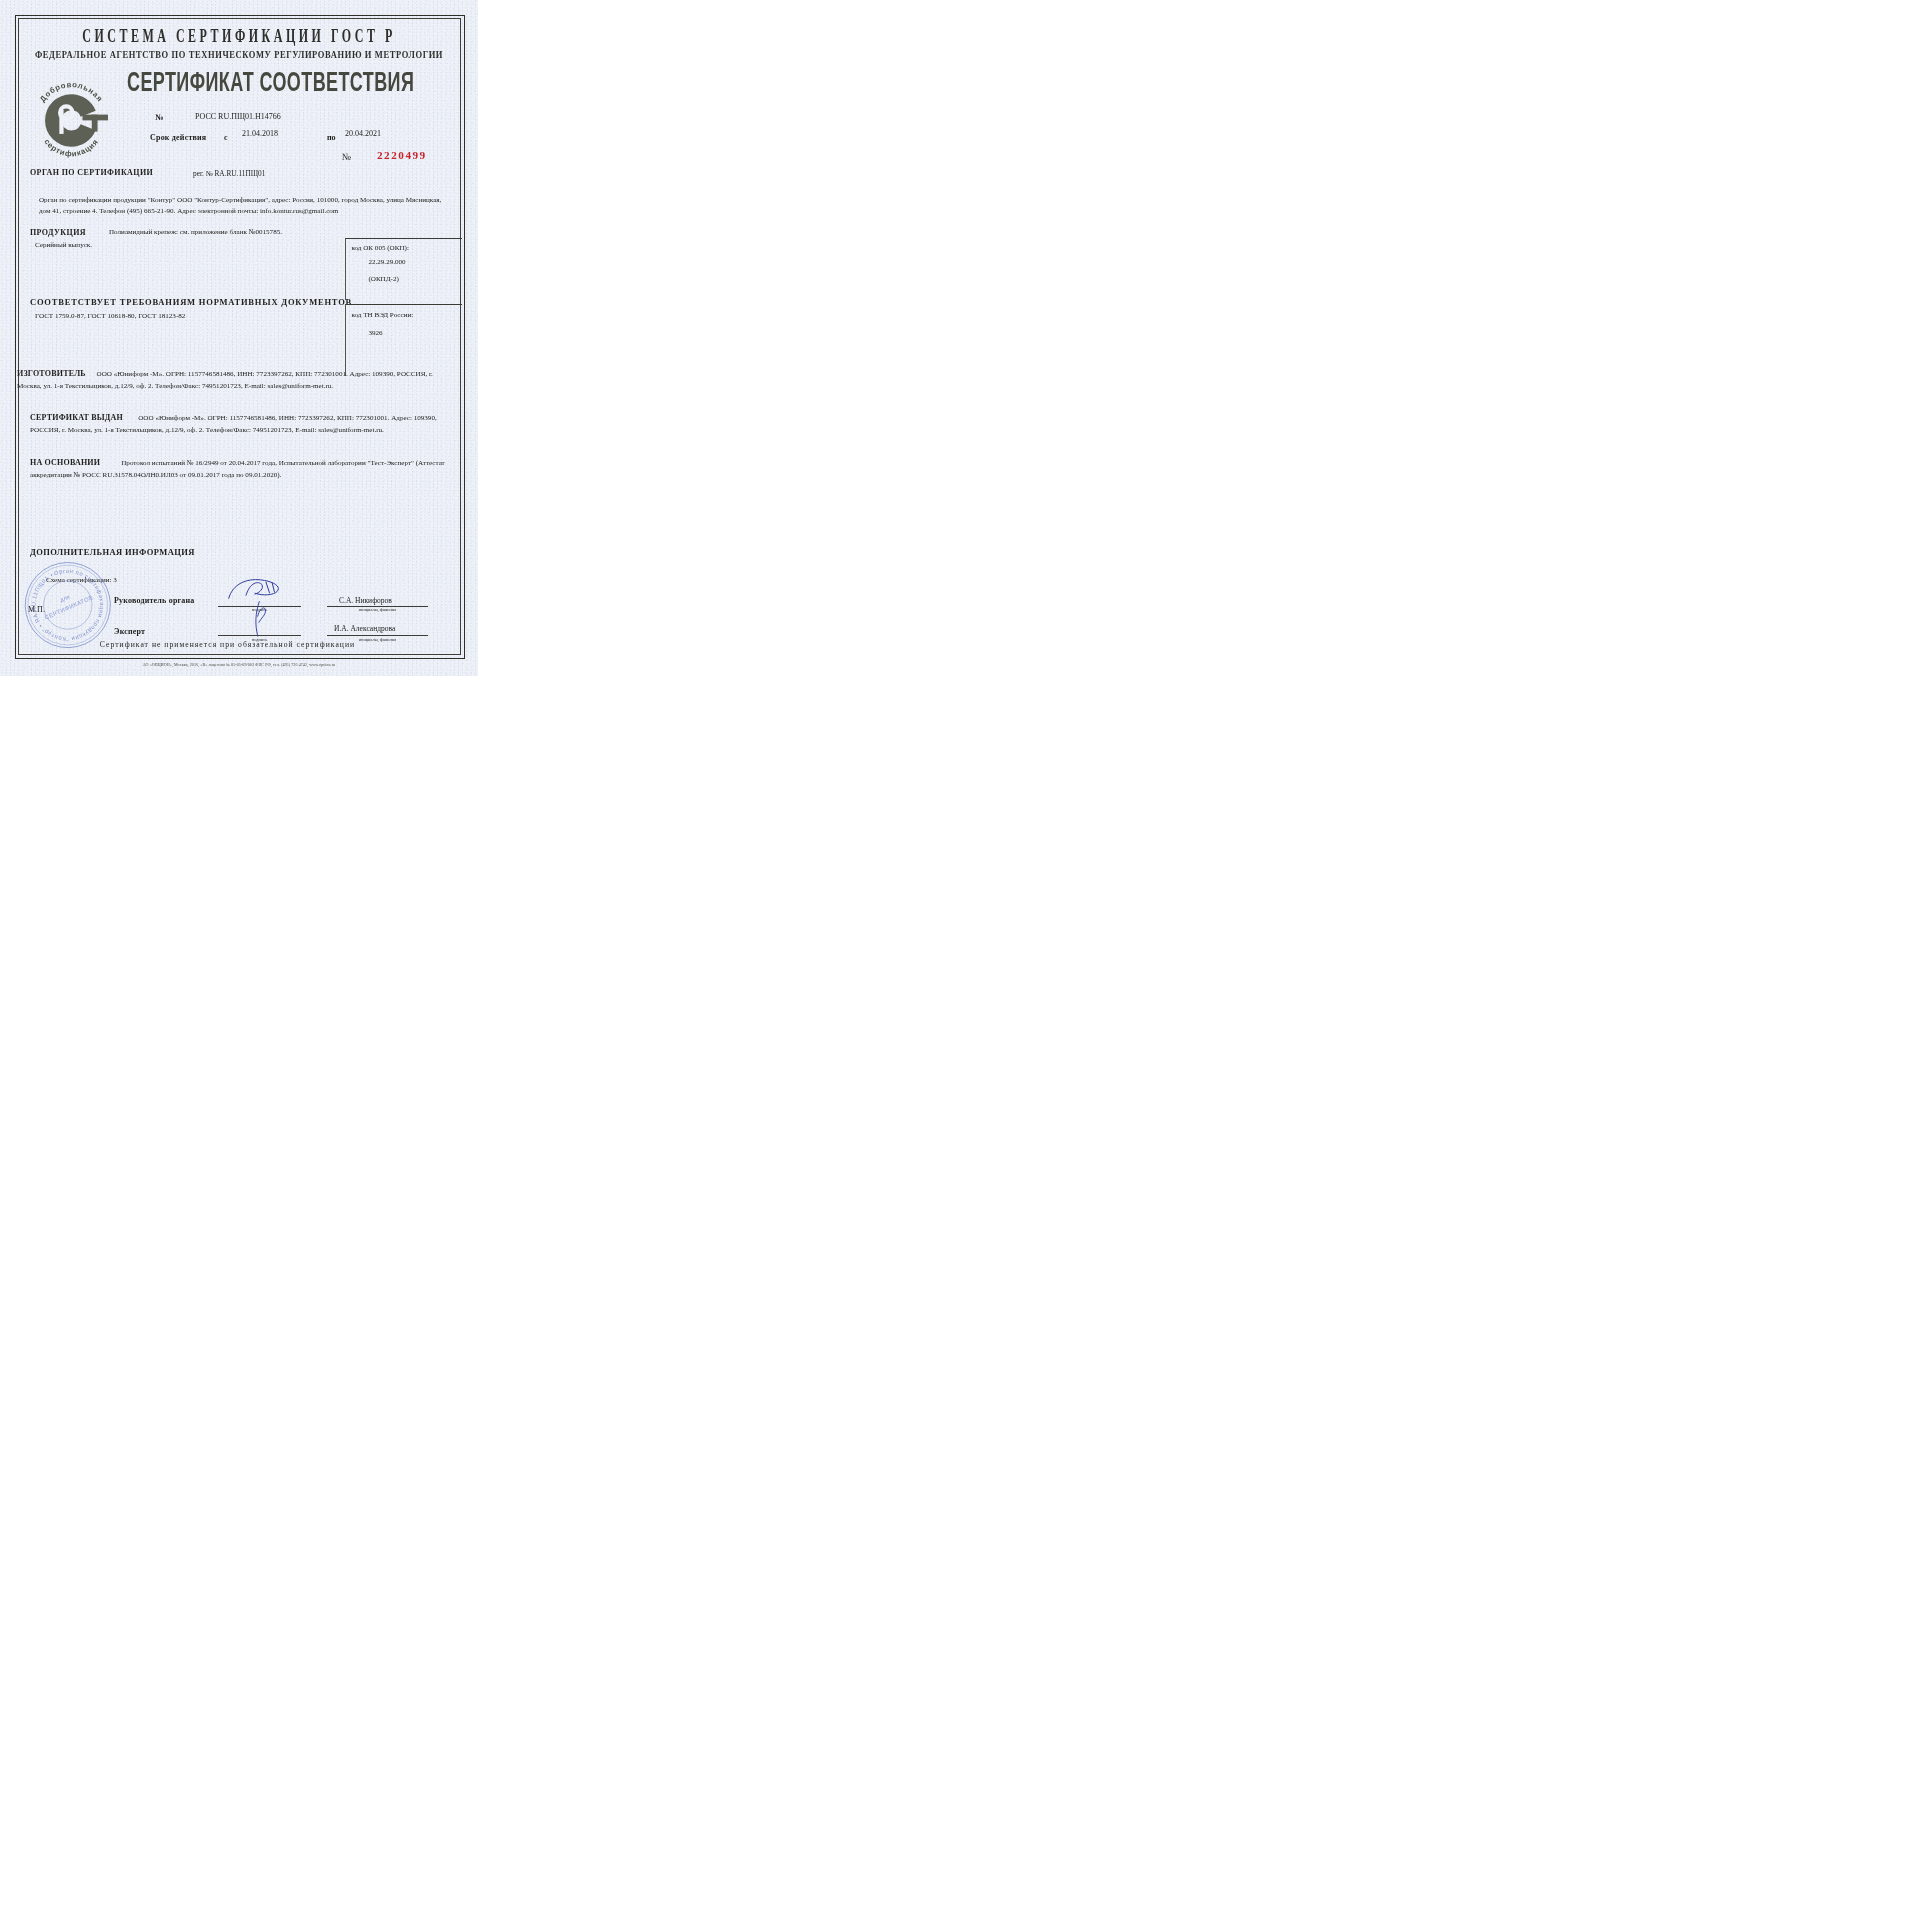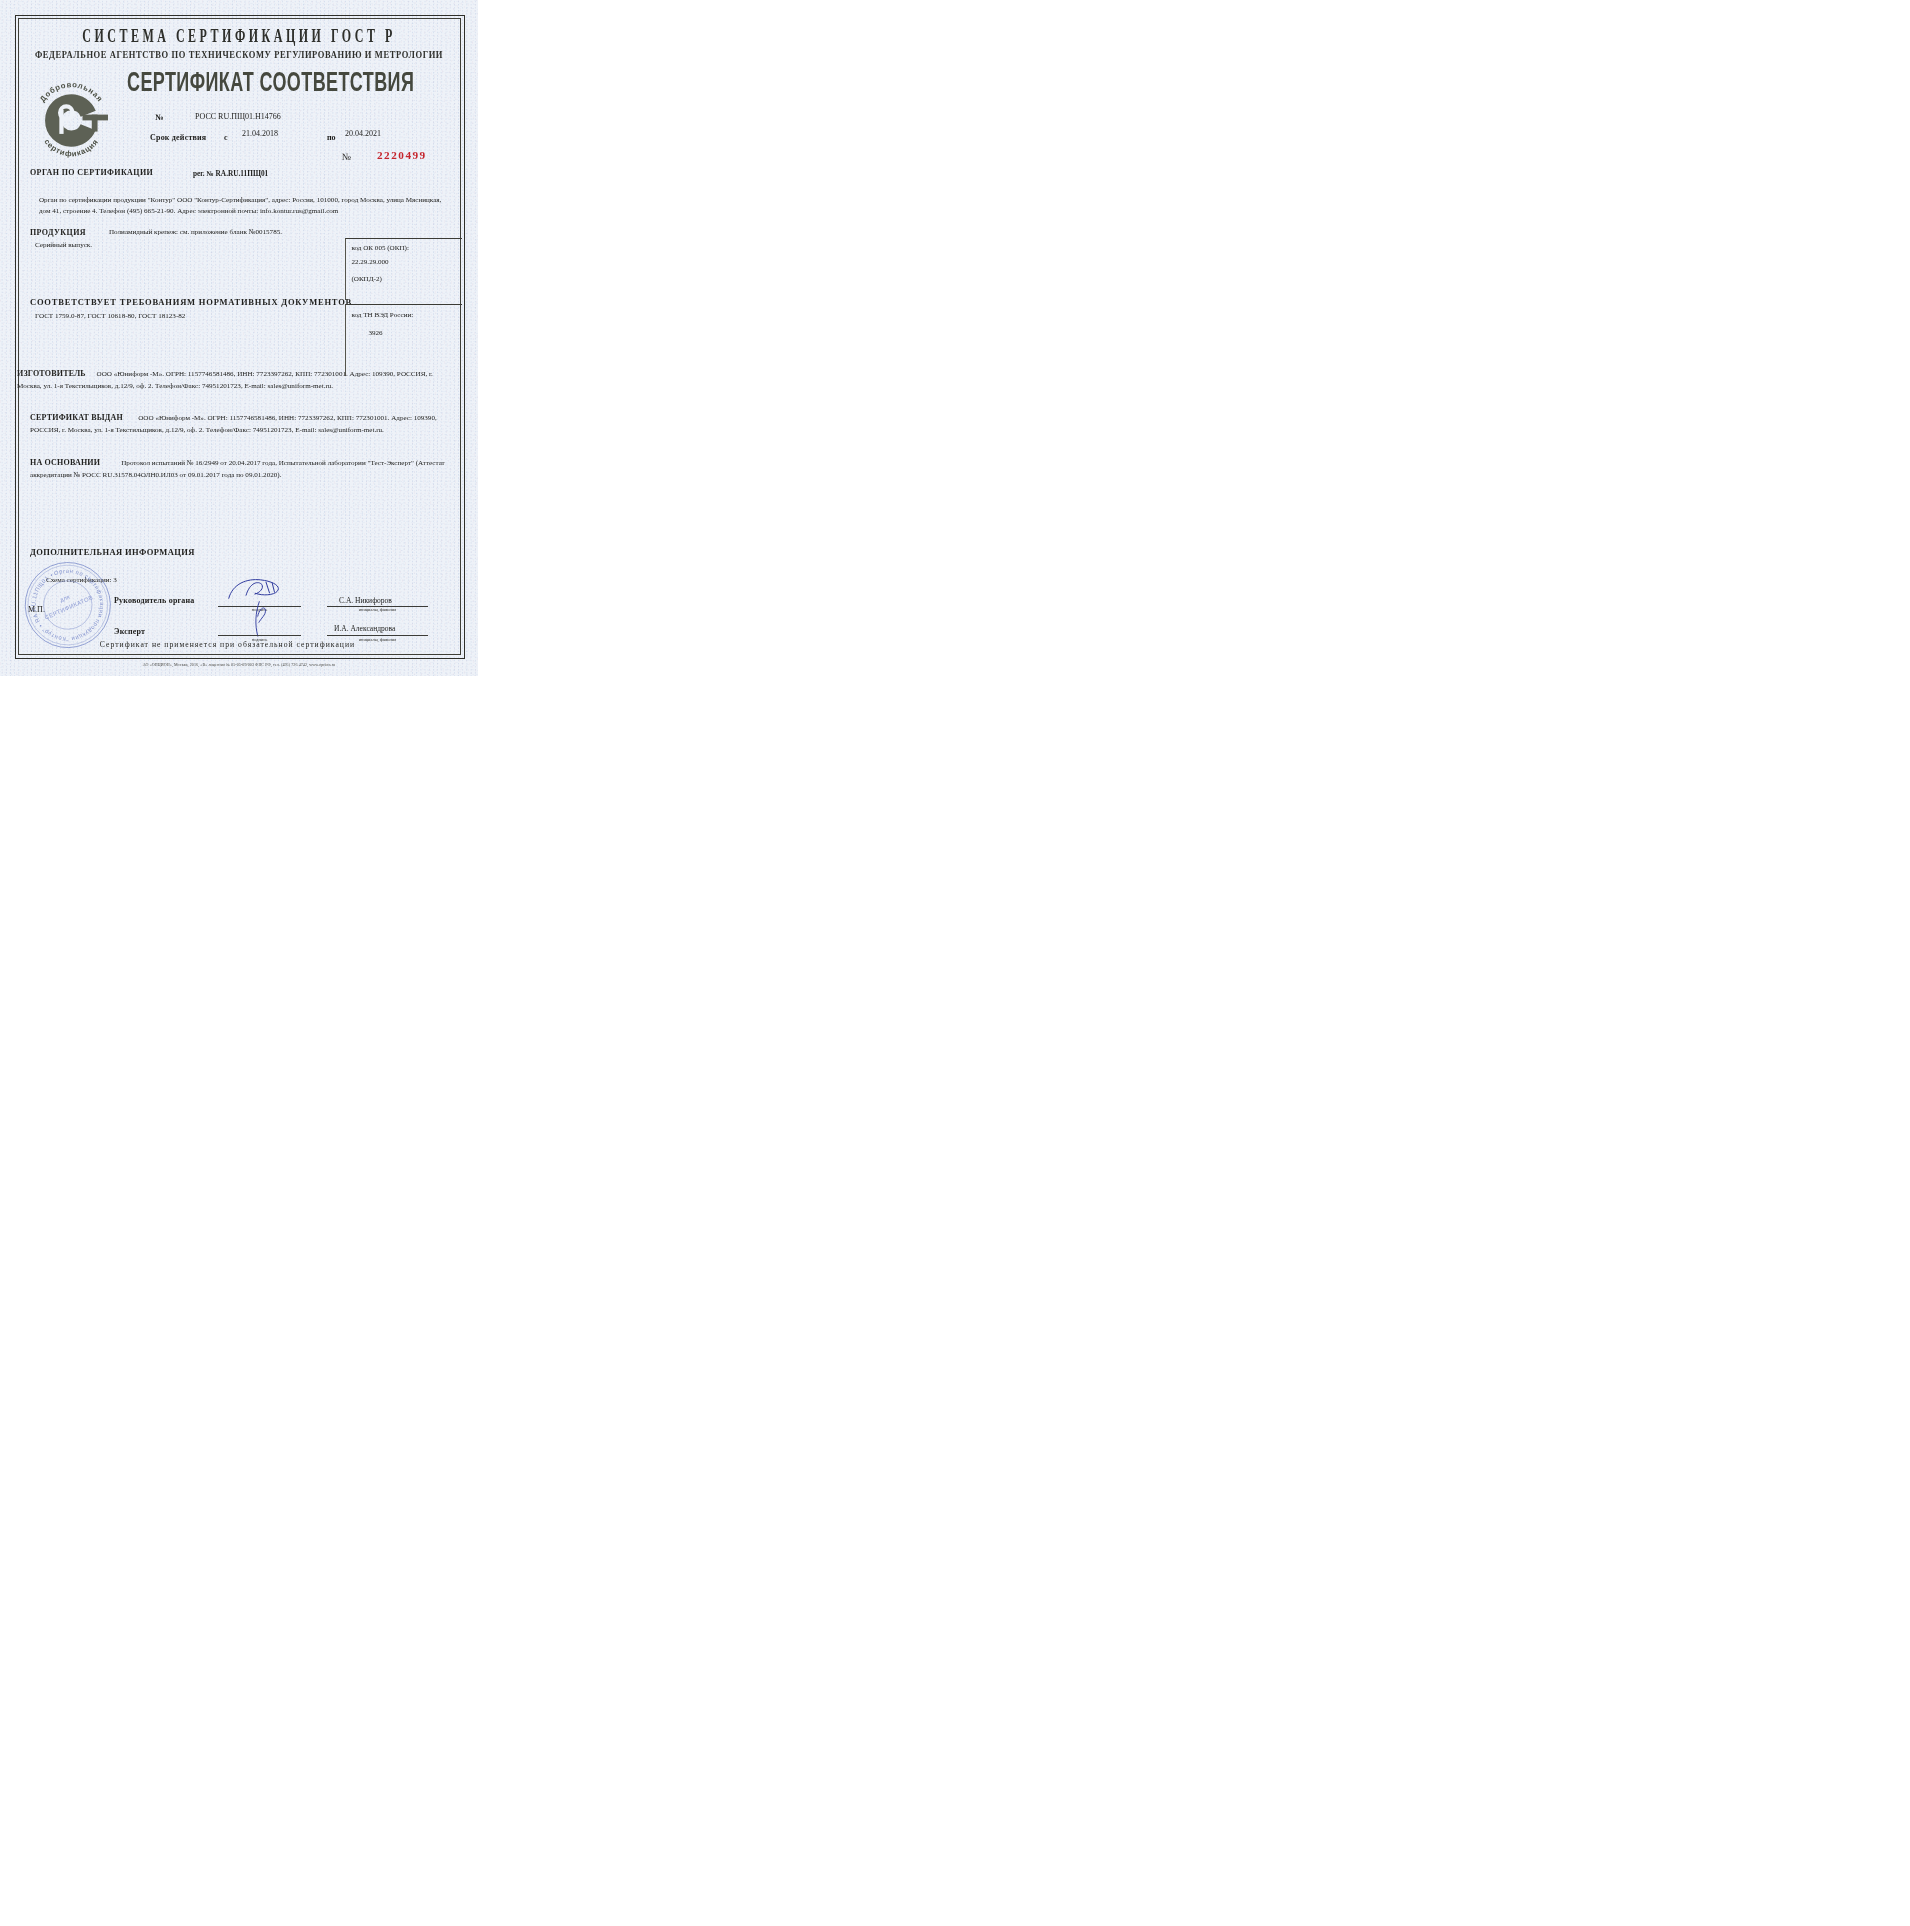--- a/index.html
+++ b/index.html
@@ -84,30 +84,30 @@
   <div class="abs lbl" style="left:150px; top:133px;">Срок действия</div>
   <div class="abs" style="left:224px; top:133px; font-size:8px; font-weight:bold;">с</div>
   <div class="abs" style="left:242px; top:129px; font-size:8px;">21.04.2018</div>
   <div class="abs" style="left:327px; top:133px; font-size:8px; font-weight:bold;">по</div>
   <div class="abs" style="left:345px; top:129px; font-size:8px;">20.04.2021</div>
 
   <div class="abs" style="left:342px; top:151px; font-size:9.6px;">№</div>
   <div class="abs red-num" style="left:377px; top:149px;">2220499</div>
 
   <div class="abs lbl" style="left:30px; top:168px; letter-spacing:0.4px;">ОРГАН ПО СЕРТИФИКАЦИИ</div>
-  <div class="abs" style="left:193px; top:169px; font-size:7.3px;font-weight:bold;">рег. № RA.RU.11ПЩ01</div>
+  <div class="abs" style="left:193px; top:169px; font-size:7.3px;">рег. № RA.RU.11ПЩ01</div>
   <div class="abs body-txt" style="left:39px; top:195px; width:409px;">Орган по сертификации продукции "Контур" ООО "Контур-Сертификация", адрес: Россия, 101000, город Москва, улица Мясницкая, дом 41, строение 4. Телефон (495) 665-21-90. Адрес электронной почты: info.kontur.rus@gmail.com</div>
 
   <div class="abs lbl" style="left:30px; top:228px; letter-spacing:0.4px;">ПРОДУКЦИЯ</div>
   <div class="abs body-txt" style="left:109px; top:227px; width:231px;">Полиамидный крепеж: см. приложение бланк №0015785.</div>
   <div class="abs body-txt" style="left:35px; top:240px;">Серийный выпуск.</div>
 
   <div class="abs code-box" style="left:345px; top:238px; width:117px; height:62px;">
     <div class="body-txt">код ОК 005 (ОКП):</div>
-    <div class="body-txt" style="margin-left:0; width:68px; line-height:2.3;">22.29.29.000 (ОКПД-2)</div>
+    <div class="body-txt" style="margin-left:17px; width:68px; line-height:2.3;">22.29.29.000 (ОКПД-2)</div>
   </div>
 
   <div class="abs lbl" style="left:30px; top:297px; font-size:8.5px; letter-spacing:0.8px;">СООТВЕТСТВУЕТ ТРЕБОВАНИЯМ НОРМАТИВНЫХ ДОКУМЕНТОВ</div>
   <div class="abs body-txt" style="left:35px; top:311px;">ГОСТ 1759.0-87, ГОСТ 10618-80, ГОСТ 18123-82</div>
 
   <div class="abs code-box" style="left:345px; top:304px; width:117px; height:72px; padding-top:5.4px;">
     <div class="body-txt">код ТН ВЭД России:</div>
     <div class="body-txt" style="margin-left:17px; margin-top:6.2px;">3926</div>
   </div>
 

